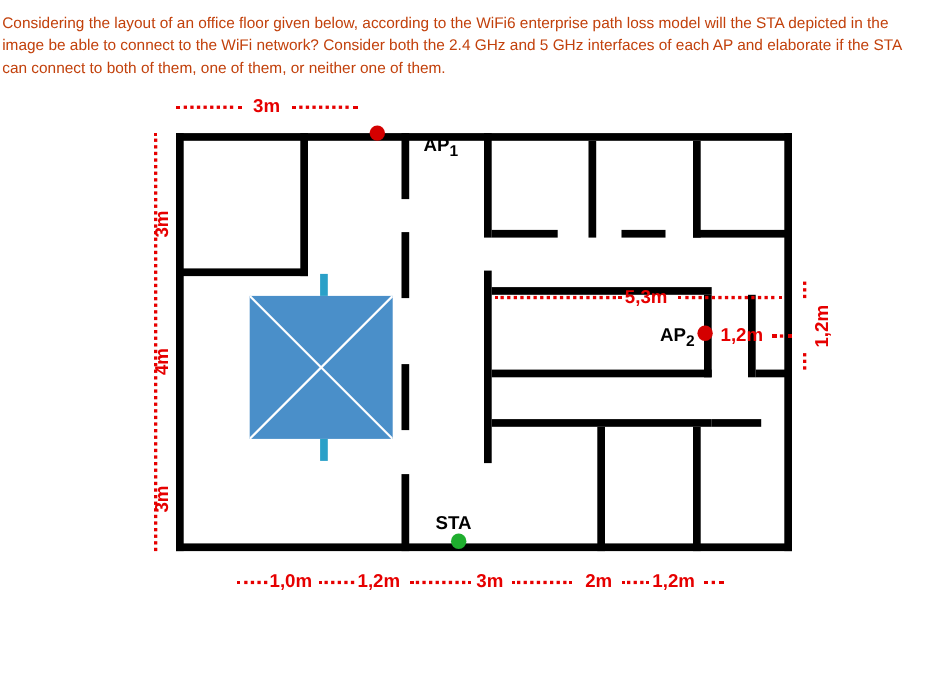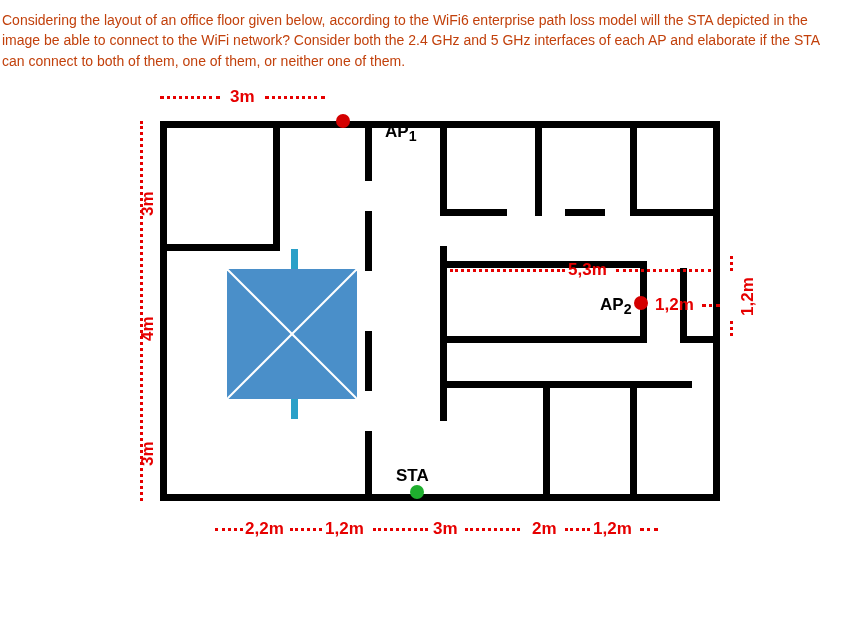--- a/index.html
+++ b/index.html
@@ -204,21 +204,21 @@
     <div class="dlineV" style="left:630px; top:175px; height:15px;"></div>
     <div class="dlineV" style="left:630px; top:240px; height:15px;"></div>
 
     <div class="dot ap1"></div>
     <div class="dot ap2"></div>
     <div class="dot sta"></div>
 
     <span class="lbl" style="left:296px; top:383px;">STA</span>
 
     <div class="dline" style="left:115px; top:447px; width:28px;"></div>
-    <span class="dim" style="left:145px; top:436px;">2,2m</span>
+    <span class="dim" style="left:145px; top:436px;">1,0m</span>
     <div class="dline" style="left:190px; top:447px; width:32px;"></div>
     <span class="dim" style="left:225px; top:436px;">1,2m</span>
     <div class="dline" style="left:273px; top:447px; width:55px;"></div>
     <span class="dim" style="left:333px; top:436px;">3m</span>
     <div class="dline" style="left:365px; top:447px; width:55px;"></div>
     <span class="dim" style="left:432px; top:436px;">2m</span>
     <div class="dline" style="left:465px; top:447px; width:25px;"></div>
     <span class="dim" style="left:493px; top:436px;">1,2m</span>
     <div class="dline" style="left:540px; top:447px; width:18px;"></div>
 

